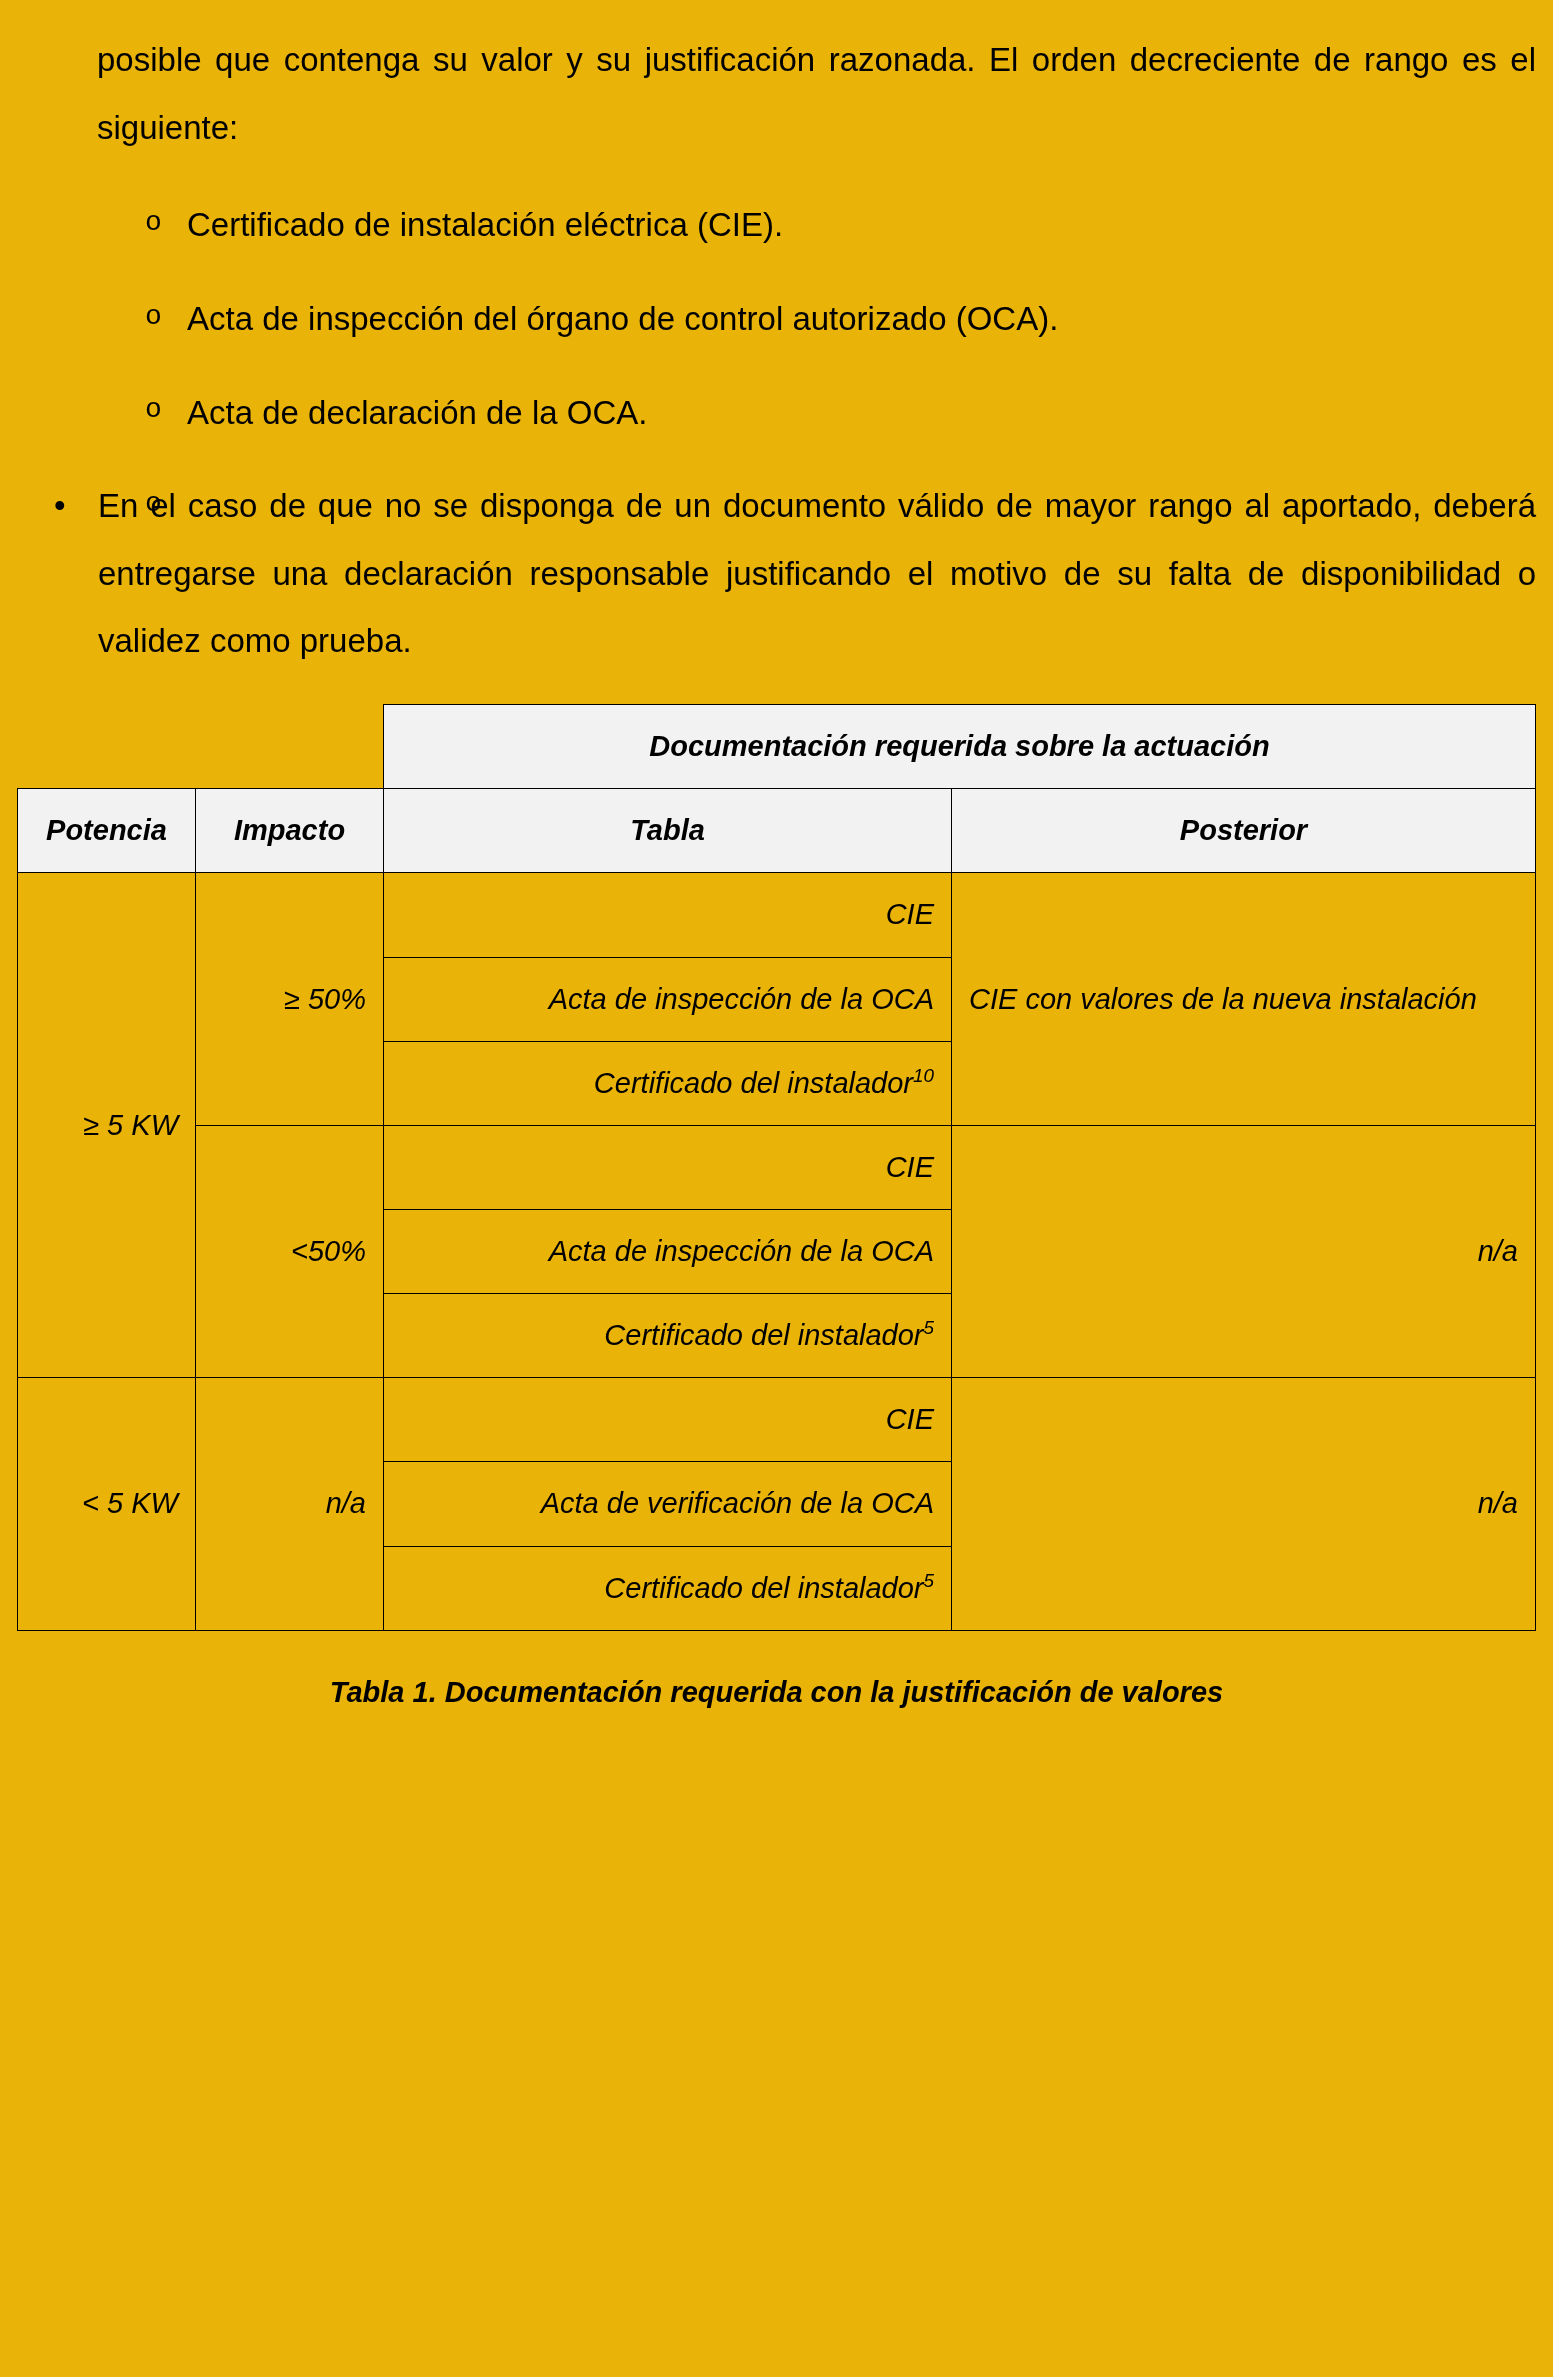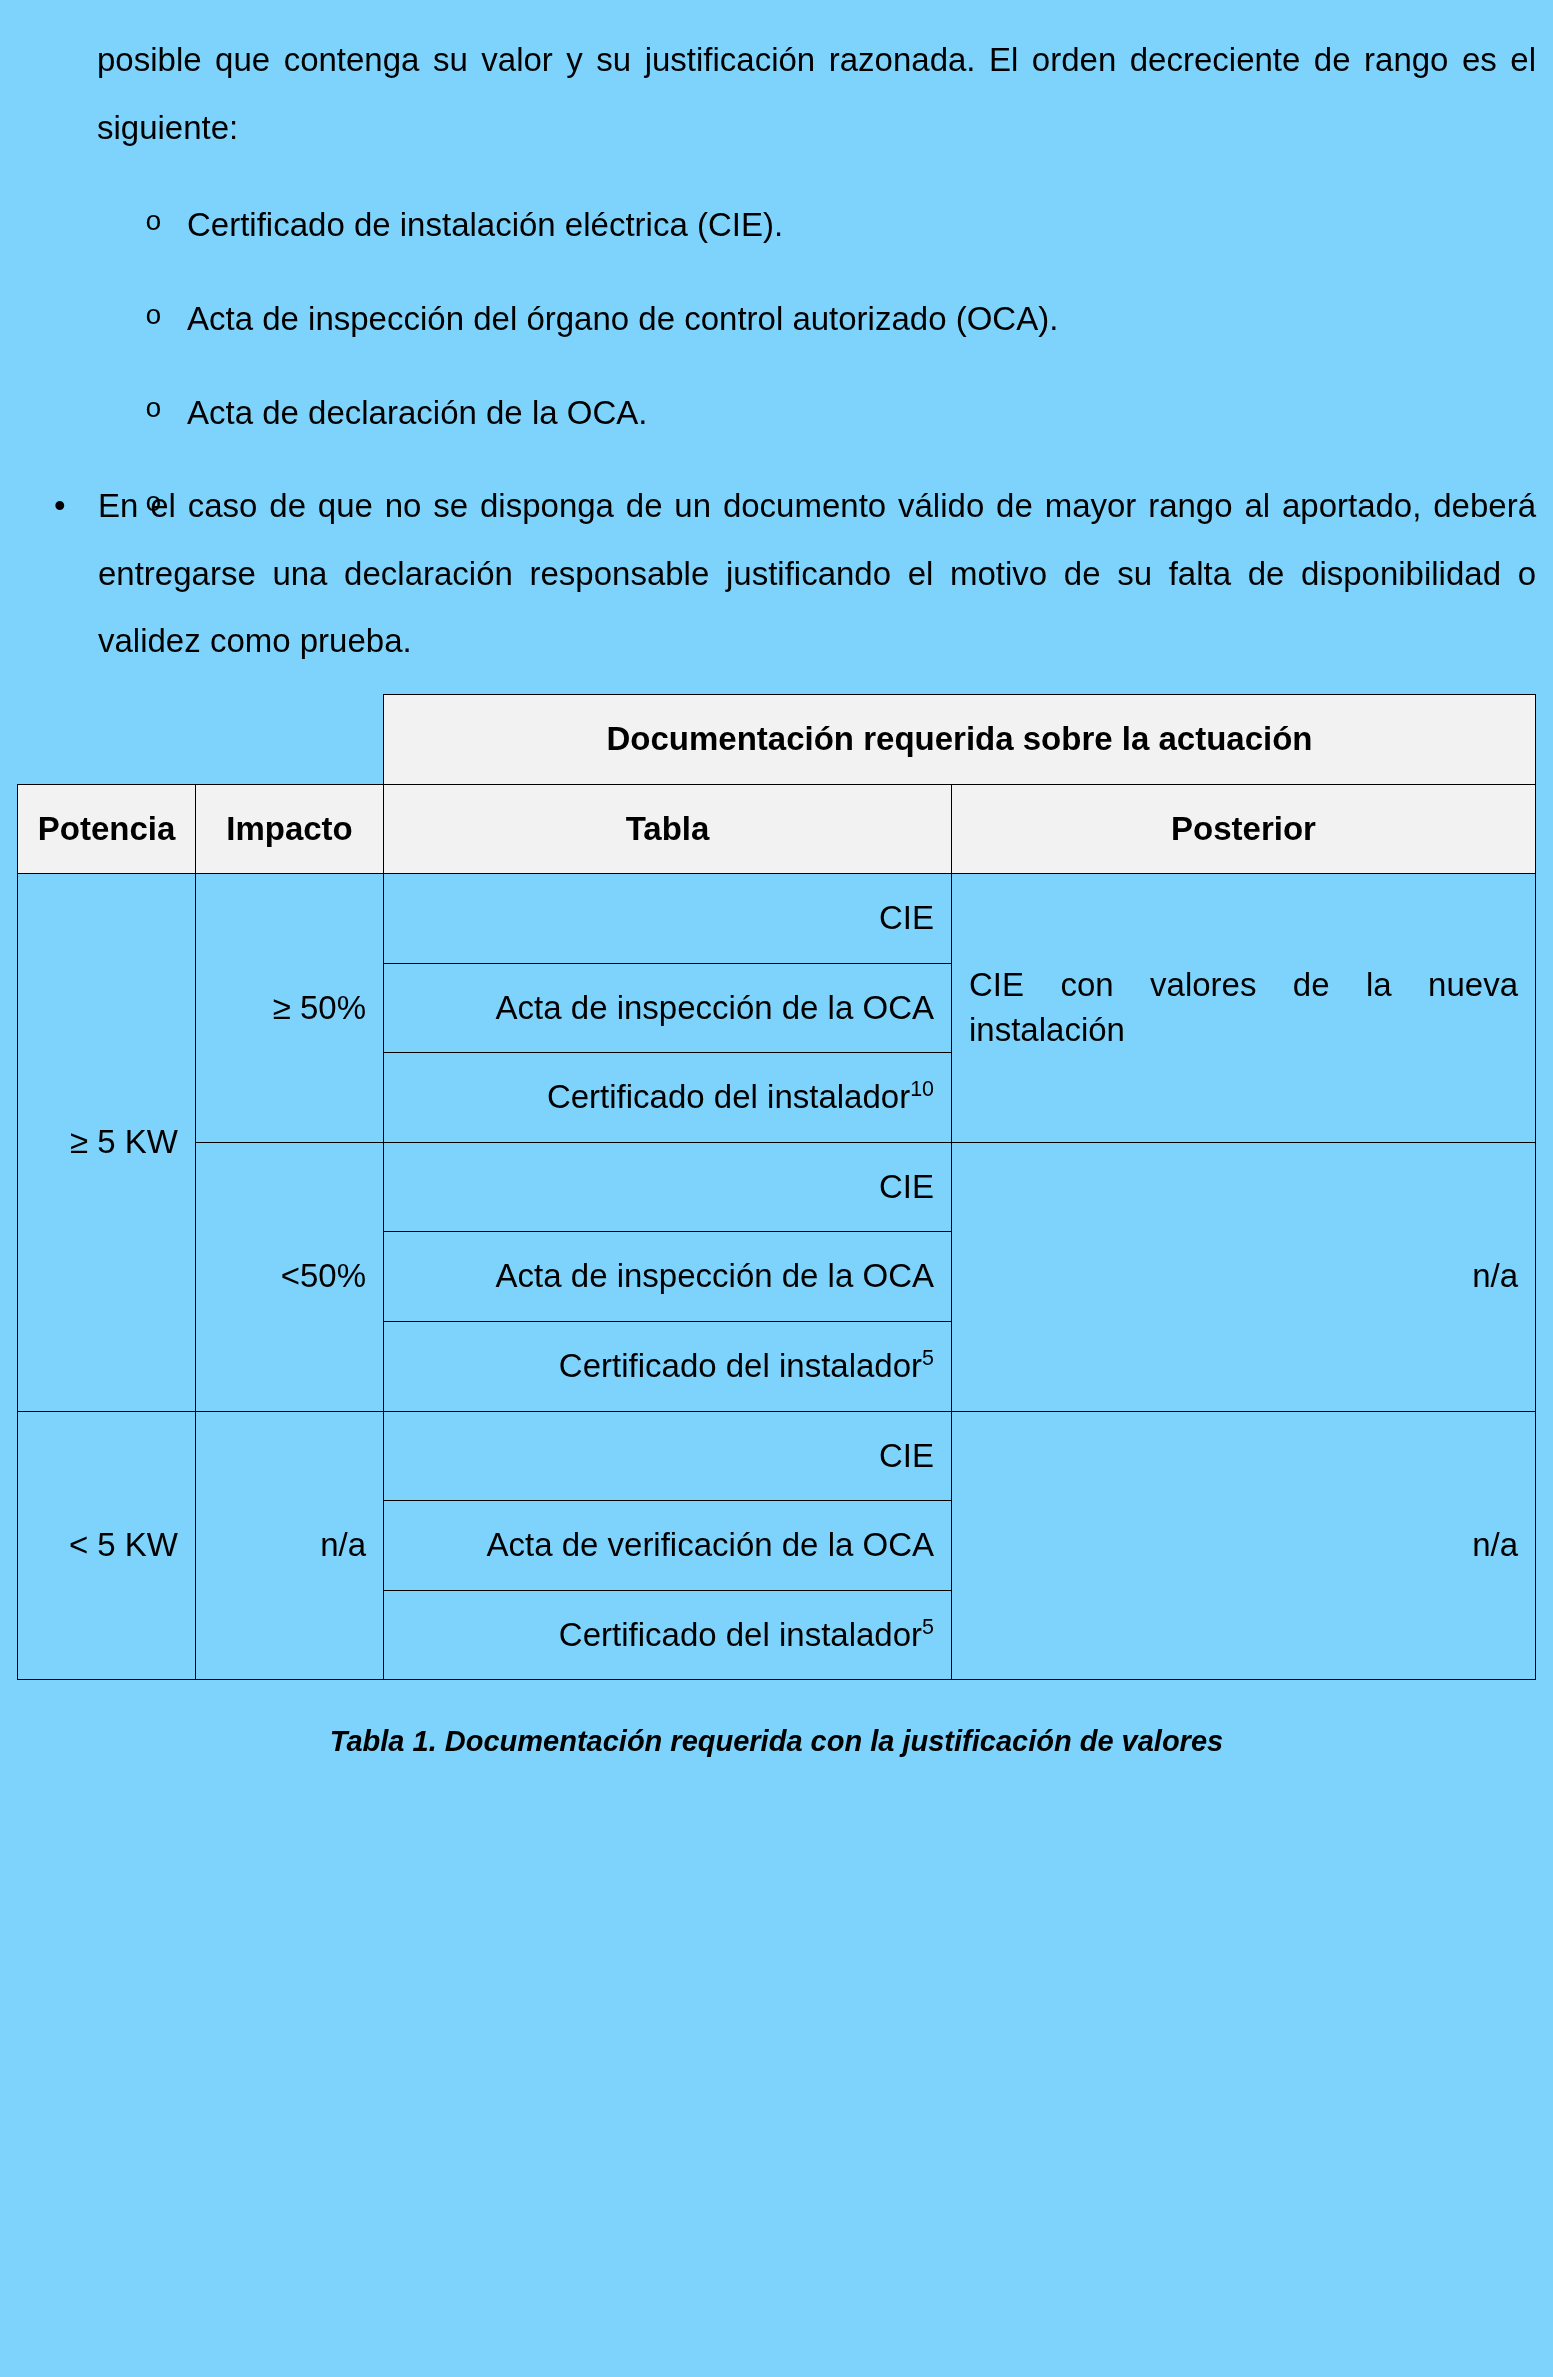--- a/index.html
+++ b/index.html
@@ -3,21 +3,21 @@
 <meta charset="utf-8">
 <style>
   * { margin:0; padding:0; box-sizing:border-box; }
   html,body { background:#ffffff; }
   body { font-family:"Liberation Sans", sans-serif; color:#000000; }
 
   .page {
     position:relative;
     width:1554px; height:2377px;
     margin:0 auto;
-    background:#7dd3fc;
+    background:#eab308;
     padding:26px 18px 0 17px;
     overflow:hidden;
   }
 
   .body-text { font-size:33px; line-height:2.05; text-align:justify; }
 
   .intro { margin:0 0 30px 80px; }
 
   .sub-list { list-style:none; margin:0; }
   .sub-list li {
@@ -34,23 +34,24 @@
   .main-bullet {
     position:relative;
     padding-left:81px;
     margin-top:10.3px;
   }
   .main-bullet .marker { position:absolute; left:37px; top:0; }
 
   .doc-table {
     width:100%;
     border-collapse:collapse;
-    margin-top:19px;
-    font-size:33px;
+    margin-top:29px;
+    font-size:29px;
     line-height:1.35;
+    font-style:italic;
   }
   .doc-table col.c1 { width:178px; }
   .doc-table col.c2 { width:188px; }
   .doc-table col.c3 { width:568px; }
   .doc-table col.c4 { width:584px; }
   .doc-table th, .doc-table td {
     border:1.7px solid #000000;
     padding:22px 17px;
     vertical-align:middle;
     text-align:right;

